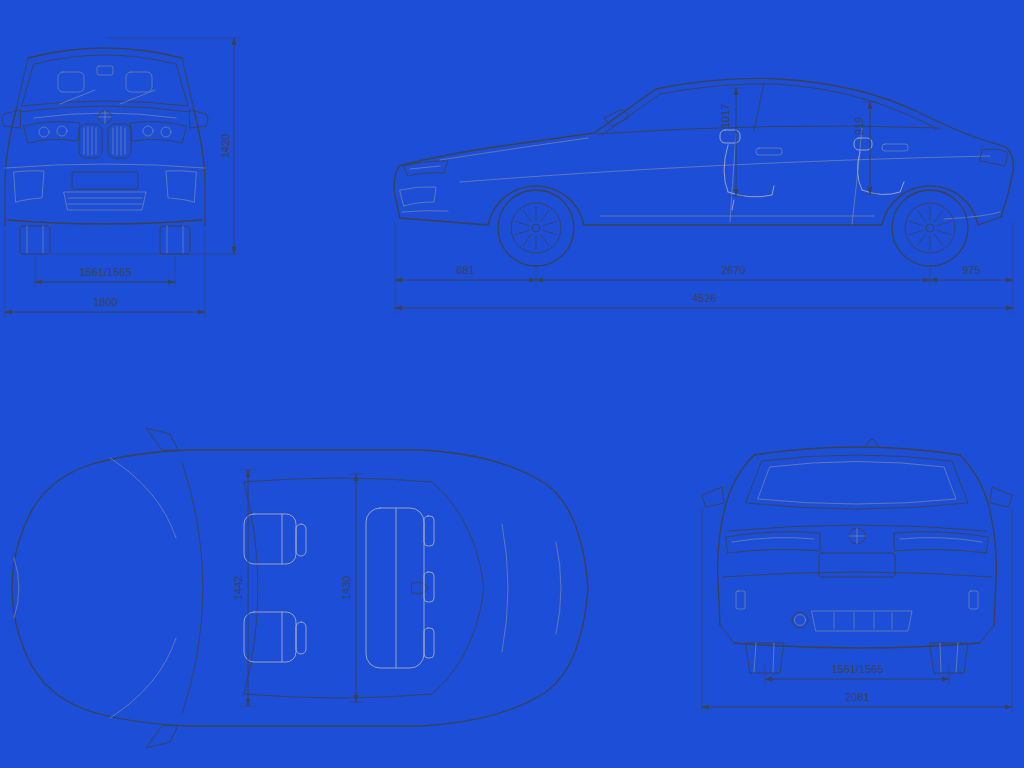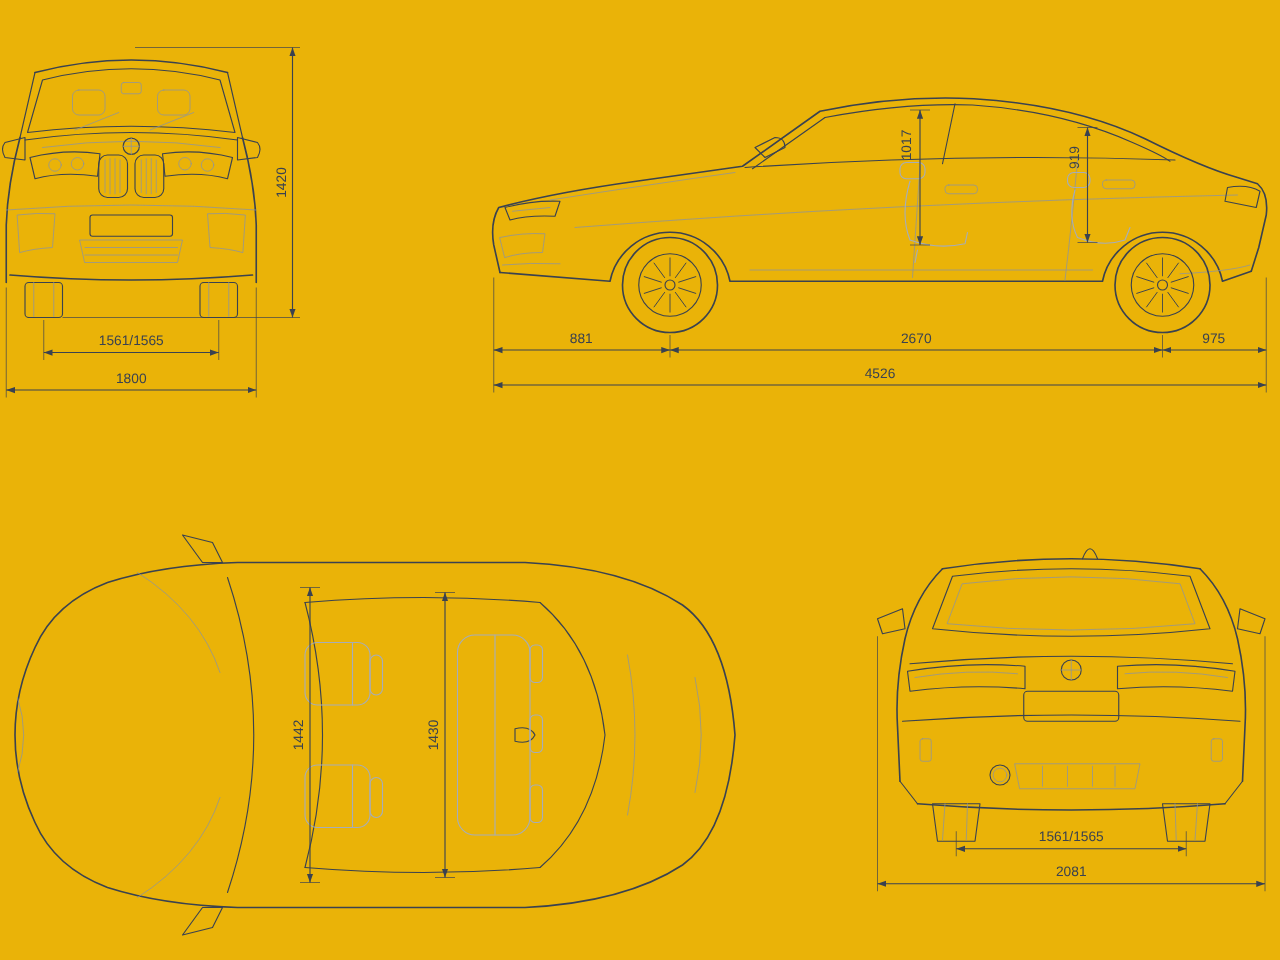--- a/index.html
+++ b/index.html
@@ -1,17 +1,17 @@
 <!DOCTYPE html>
 <html><head>
 <meta charset="utf-8">
 <style>
   html,body{margin:0;padding:0;background:#ffffff;}
   body{width:1024px;height:768px;overflow:hidden;font-family:"Liberation Sans",sans-serif;}
-  .canvas{position:relative;width:1024px;height:768px;background:#eab308;}
+  .canvas{position:relative;width:1024px;height:768px;background:#1d4ed8;}
   .view{position:absolute;}
   .v-front{left:0;top:20;}
   .v-side{left:384;top:14;left:384px;top:14px;}
   .v-top{left:0;top:420px;}
   .v-rear{left:690px;top:415px;}
   .v-front{left:0px;top:20px;}
   svg{display:block;}
   svg .o{fill:none;stroke:#3a4250;stroke-width:1.3;stroke-linecap:round;stroke-linejoin:round;}
   svg .d{fill:none;stroke:#3a4250;stroke-width:0.9;stroke-linecap:round;stroke-linejoin:round;}
   svg .l{fill:none;stroke:#8b93a0;stroke-width:0.6;stroke-linecap:round;stroke-linejoin:round;}

